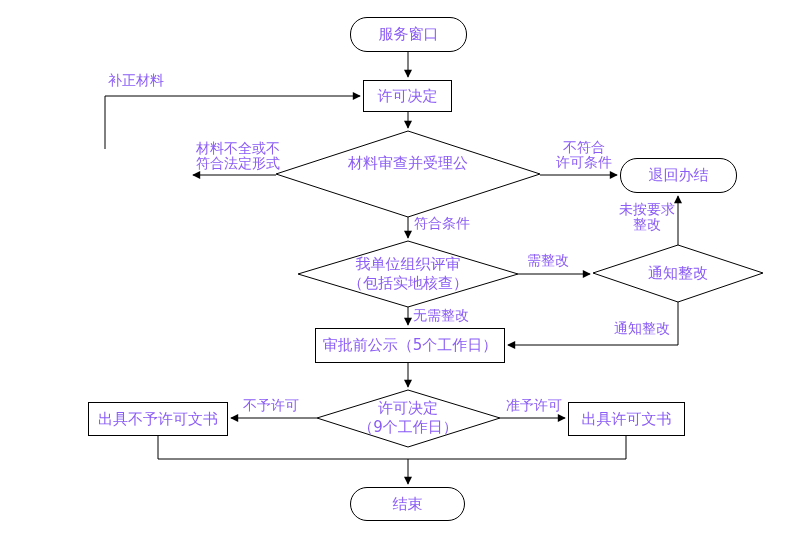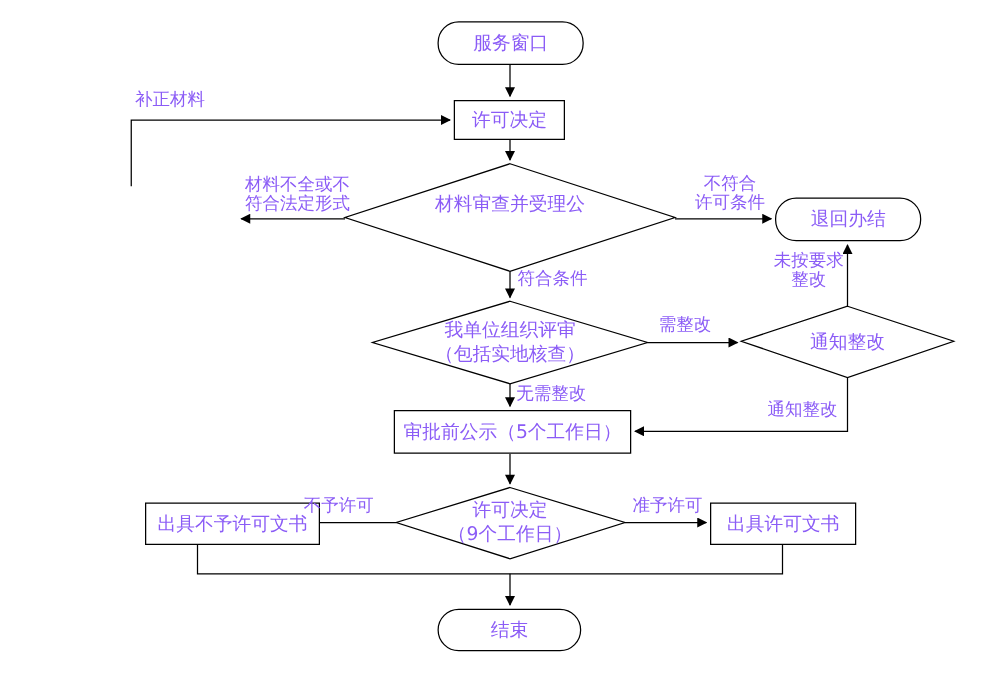--- a/index.html
+++ b/index.html
@@ -71,21 +71,21 @@
 
 
   <div class="node terminator" style="left:620px;top:158px;width:117px;height:35px;">
     <span>退回办结</span>
   </div>
 
   <div class="node" style="left:315px;top:328px;width:190px;height:35px;">
     <span>审批前公示（5个工作日）</span>
   </div>
 
-  <div class="node" style="left:88px;top:402px;width:140px;height:34px;margin-left:28px;">
+  <div class="node" style="left:88px;top:402px;width:140px;height:34px;">
     <span>出具不予许可文书</span>
   </div>
 
   <div class="node" style="left:568px;top:402px;width:117px;height:34px;">
     <span>出具许可文书</span>
   </div>
 
   <div class="node terminator" style="left:350px;top:487px;width:115px;height:34px;">
     <span>结束</span>
   </div>

